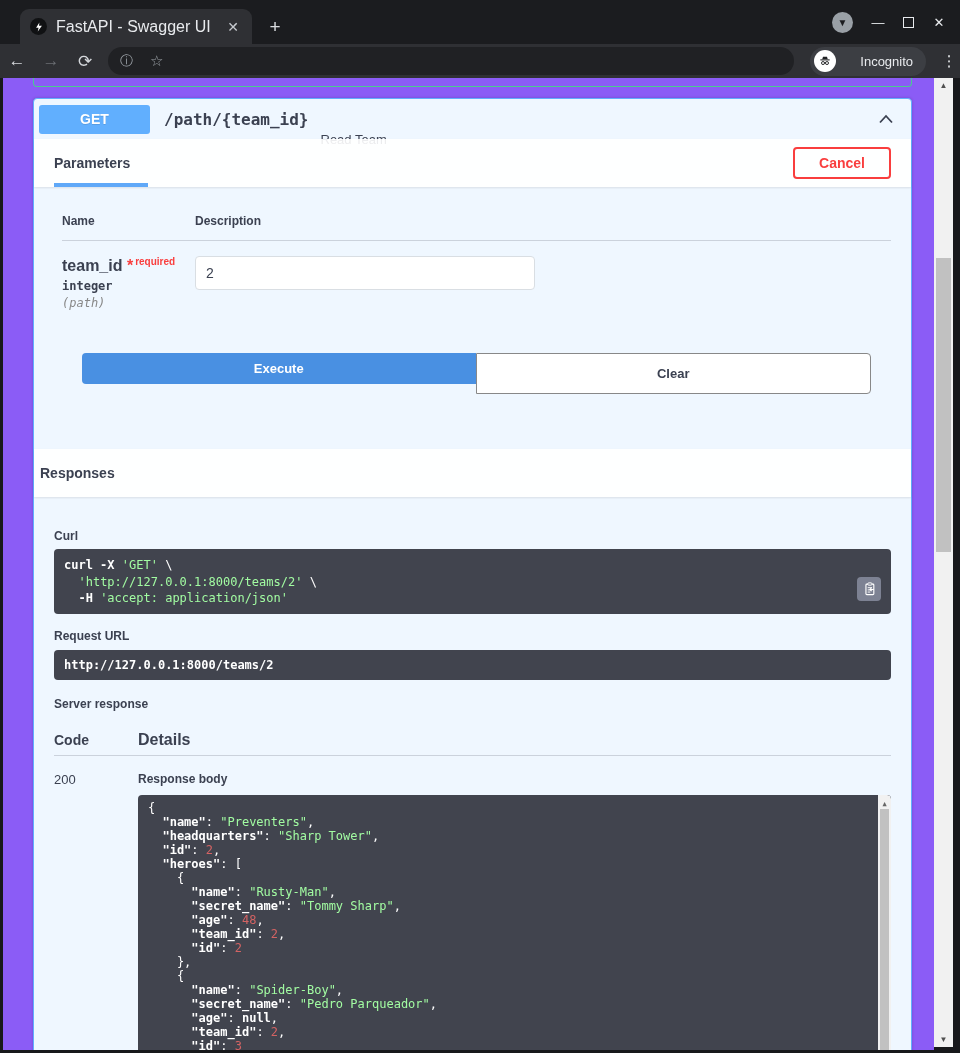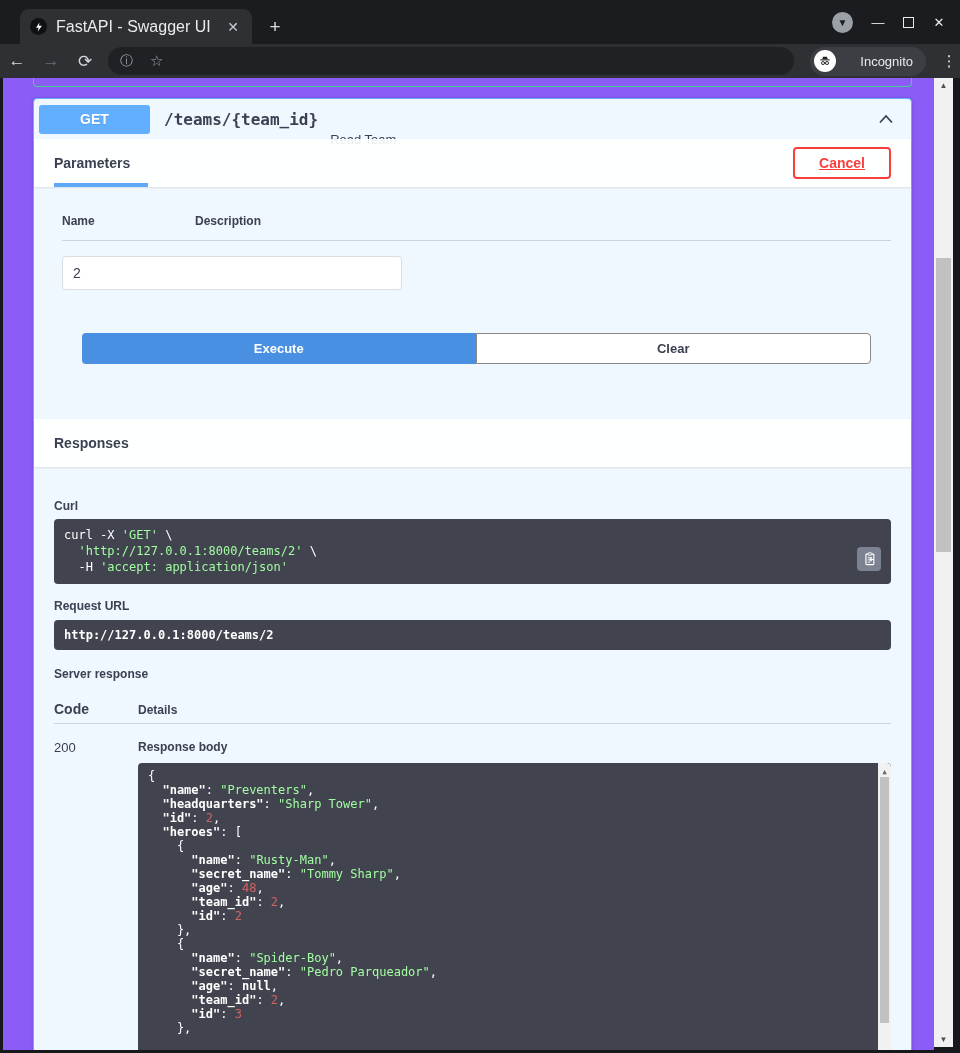--- a/index.html
+++ b/index.html
@@ -55,67 +55,67 @@
   .op-path { font-family:"DejaVu Sans Mono", monospace; font-weight:bold; font-size:16px; color:#3b4151; margin-left:14px; }
   .op-summary { font-size:13px; color:#3b4151; margin-left:12px; flex:1;margin-top:40px; }
   .collapse-btn { width:28px; height:28px; display:flex; align-items:center; justify-content:center; margin-right:6px; }
 
   .section-header { background:rgba(255,255,255,.9); height:48px; display:flex; align-items:center;
                     padding:0 20px; box-shadow:0 1px 2px rgba(0,0,0,.1); position:relative; }
   .tab-item { font-size:14px; font-weight:bold; color:#3b4151; }
   .tab-underline { position:absolute; left:20px; bottom:0; width:94px; height:4px; background:#5fa8f8; }
   .cancel-btn { margin-left:auto; border:2px solid #f93e3e; color:#f93e3e; font-weight:bold; font-size:14px;
                 background:transparent; border-radius:4px; padding:6px 24px; cursor:pointer;
-                font-family:"Liberation Sans", sans-serif;text-decoration:underline; }
+                font-family:"Liberation Sans", sans-serif; }
 
   .params-body { padding:15px 20px 0 28px; }
   .cols-header { display:flex; padding:12px 0; border-bottom:1px solid rgba(59,65,81,.2); }
   .col-name { width:133px; flex:none; font-size:12px; font-weight:bold; color:#3b4151; }
   .col-desc { font-size:12px; font-weight:bold; color:#3b4151; }
   .param-row { display:flex; padding-top:15px; }
   .param-meta { width:133px; flex:none; }
   .param-name { font-size:16px; font-weight:bold; color:#3b4151; }
   .req-star { color:#f93e3e; }
   .req-label { color:#f93e3e; font-size:10px; vertical-align:super; margin-left:2px; }
   .param-type { font-family:"DejaVu Sans Mono", monospace; font-weight:bold; font-size:12px; color:#3b4151; margin-top:4px; }
   .param-in { font-family:"DejaVu Sans Mono", monospace; font-style:italic; font-size:12px; color:#888; margin-top:3px; }
   .param-input { width:340px; height:34px; border:1px solid #d9dee3; border-radius:4px; padding:0 10px;
                  font-size:14px; color:#3b4151; background:#fff; font-family:"Liberation Sans", sans-serif; }
 
   .execute-row { display:flex; padding:43px 20px 25px 20px;justify-content:center; }
   .execute-btn { flex:1; height:31px; background:#4990e2; color:#fff; font-weight:bold; font-size:13px;
                  border:none; border-radius:4px 0 0 4px; cursor:pointer; font-family:"Liberation Sans", sans-serif; }
-  .clear-btn { flex:1; height:31px; background:#fff; color:#3b4151; font-weight:bold; font-size:13px;
+  .clear-btn { flex:1; height:41px; background:#fff; color:#3b4151; font-weight:bold; font-size:13px;
                border:1px solid #888; border-radius:0 4px 4px 0; cursor:pointer; font-family:"Liberation Sans", sans-serif; }
 
   .responses-header { background:rgba(255,255,255,.9); height:48px; display:flex; align-items:center;
-                      padding:0 20px; margin-top:30px; box-shadow:0 1px 2px rgba(0,0,0,.1); }
+                      padding:0 6px; margin-top:30px; box-shadow:0 1px 2px rgba(0,0,0,.1); }
   .responses-title { font-size:14px; font-weight:bold; color:#3b4151; }
 
   .responses-body { padding:32px 20px 20px 20px; }
   .small-label { font-size:12px; font-weight:bold; color:#3b4151; }
   .code-block { background:#41444e; border-radius:4px; padding:8px 10px; margin-top:6px;
                 font-family:"DejaVu Sans Mono", monospace; font-size:12px; line-height:16.2px;
                 color:#fff; position:relative; }
   .code-block div { white-space:pre; }
   .tk-p { color:#fff; }
-  .tk-c { color:#fff; font-weight:normal; }
+  .tk-c { color:#fff; font-weight:bold; }
   .tk-k { color:#fff; font-weight:bold; }
   .tk-s { color:#a2fca2; }
   .tk-n { color:#d36363; }
   .copy-btn { position:absolute; right:10px; top:28px; width:24px; height:24px; background:#7d8293;
               border-radius:4px; display:flex; align-items:center; justify-content:center; cursor:pointer; border:none; }
   .requrl-label { margin-top:15px; }
   .requrl-block { background:#41444e; border-radius:4px; padding:8px 10px; margin-top:7px;
                   font-family:"DejaVu Sans Mono", monospace; font-size:12px; color:#fff; font-weight:bold; }
   .server-resp-label { margin-top:17px; }
   .code-details-header { display:flex; align-items:baseline; margin-top:20px; padding-bottom:6px;
                          border-bottom:1px solid rgba(59,65,81,.2); }
   .code-col { width:84px; flex:none; font-size:14px; font-weight:bold; color:#3b4151; }
-  .details-col { font-size:12px; font-weight:bold; color:#3b4151; }
+  .details-col { font-size:16px; font-weight:bold; color:#3b4151; }
   .response-row { display:flex; margin-top:16px; }
   .status-code { width:84px; flex:none; font-size:13px; color:#3b4151; }
   .response-details { flex:1; }
   .resp-body-label { margin-bottom:9px; }
   .response-body-block { background:#41444e; border-radius:4px; padding:6px 24px 6px 10px; height:360px;
                          font-family:"DejaVu Sans Mono", monospace; font-size:12px; line-height:14px;
                          color:#fff; position:relative; overflow:hidden; }
   .response-body-block div { white-space:pre; }
   .inner-scrollbar { position:absolute; right:0; top:0; bottom:0; width:13px; background:#f1f1f1;
                      border-radius:0 4px 4px 0; }
@@ -172,41 +172,46 @@
   </div>
   <span class="menu-dots">⋮</span>
 </div>
 
 <div class="page">
   <div class="prev-block-edge"></div>
 
   <div class="opblock">
     <div class="opblock-header">
       <span class="method-badge">GET</span>
-      <span class="op-path">/teams/{team_id}</span>
+      <span class="op-path">/path/{team_id}</span>
       <span class="op-summary">Read Team</span>
       <span class="collapse-btn">
         <svg width="16" height="10" viewBox="0 0 16 10">
             <polyline points="2,8.5 8,2 14,8.5" fill="none" stroke="#3b4151" stroke-width="1.8"></polyline>
           </svg>
       </span>
     </div>
 
     <div class="section-header">
       <span class="tab-item">Parameters</span>
       <span class="tab-underline"></span>
       <button class="cancel-btn">Cancel</button>
     </div>
 
     <div class="params-body">
       <div class="cols-header">
         <span class="col-name">Name</span>
         <span class="col-desc">Description</span>
       </div>
       <div class="param-row">
+        <div class="param-meta">
+          <div class="param-name"><span>team_id</span> <span class="req-star">*</span><span class="req-label">required</span></div>
+          <div class="param-type">integer</div>
+          <div class="param-in">(path)</div>
+        </div>
         <div class="param-desc-col">
           <input class="param-input" value="2" style="">
         </div>
       </div>
       <div class="execute-row">
         <button class="execute-btn">Execute</button>
         <button class="clear-btn">Clear</button>
       </div>
     </div>
 

